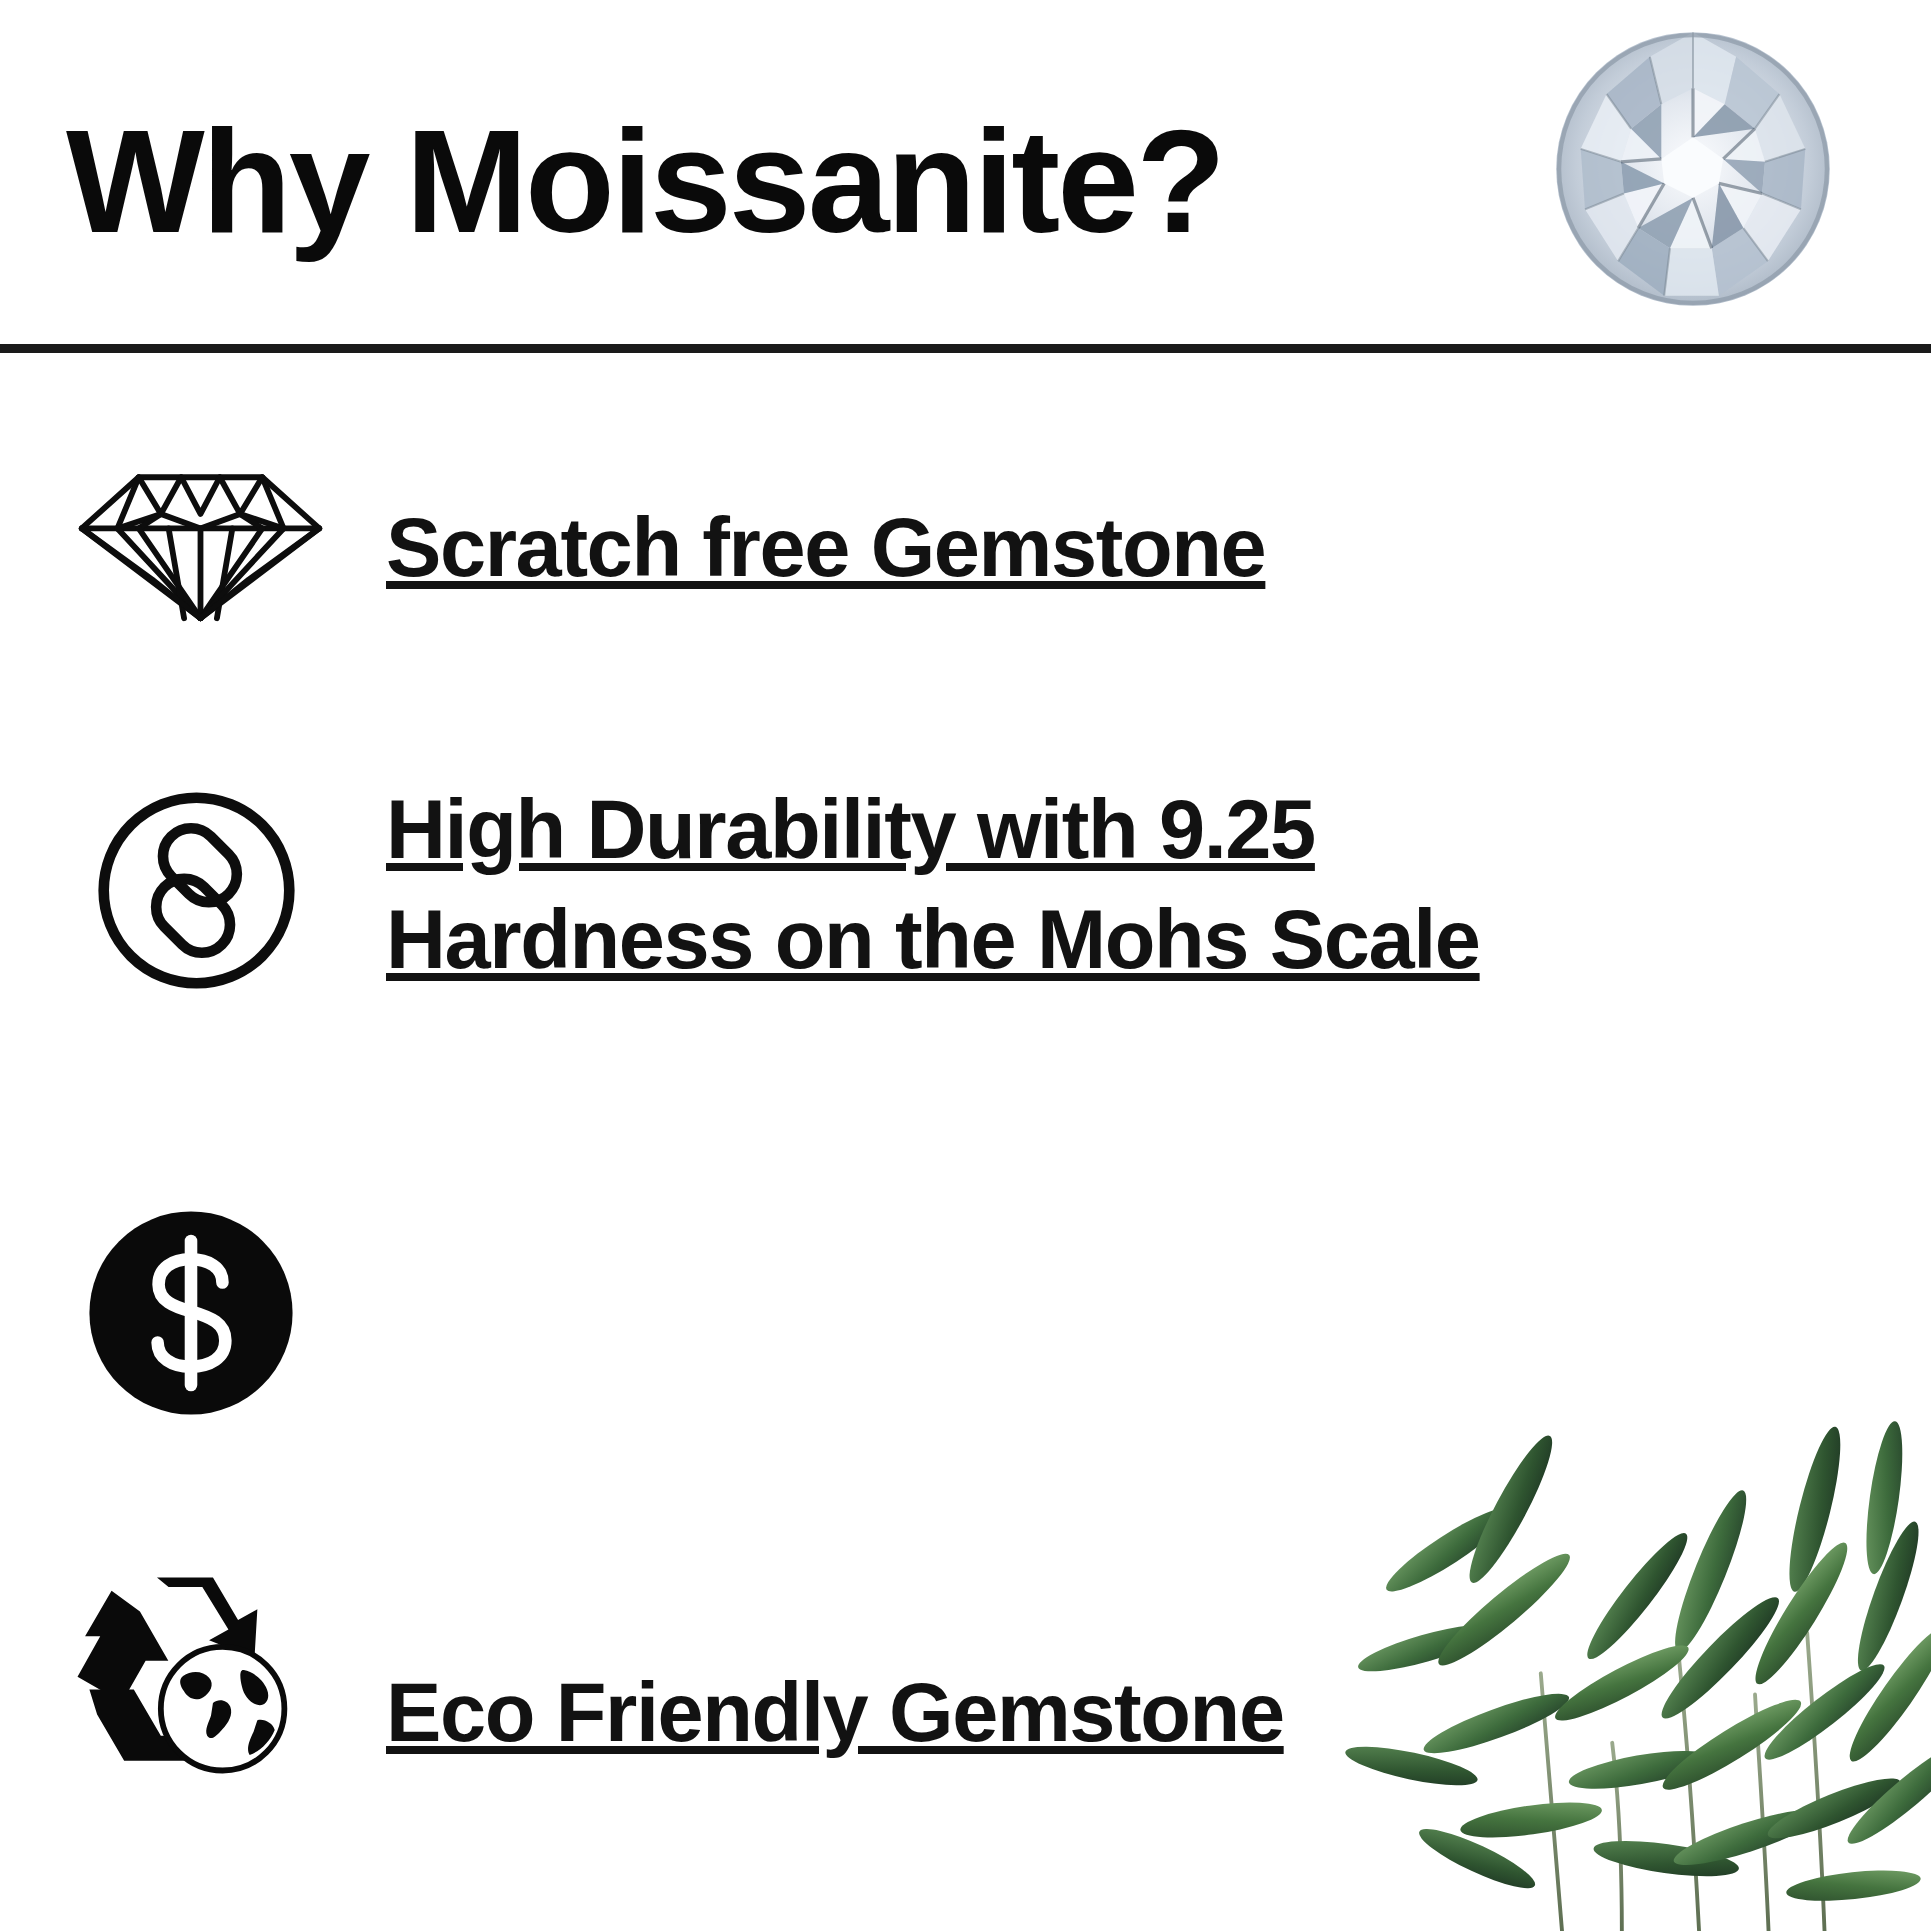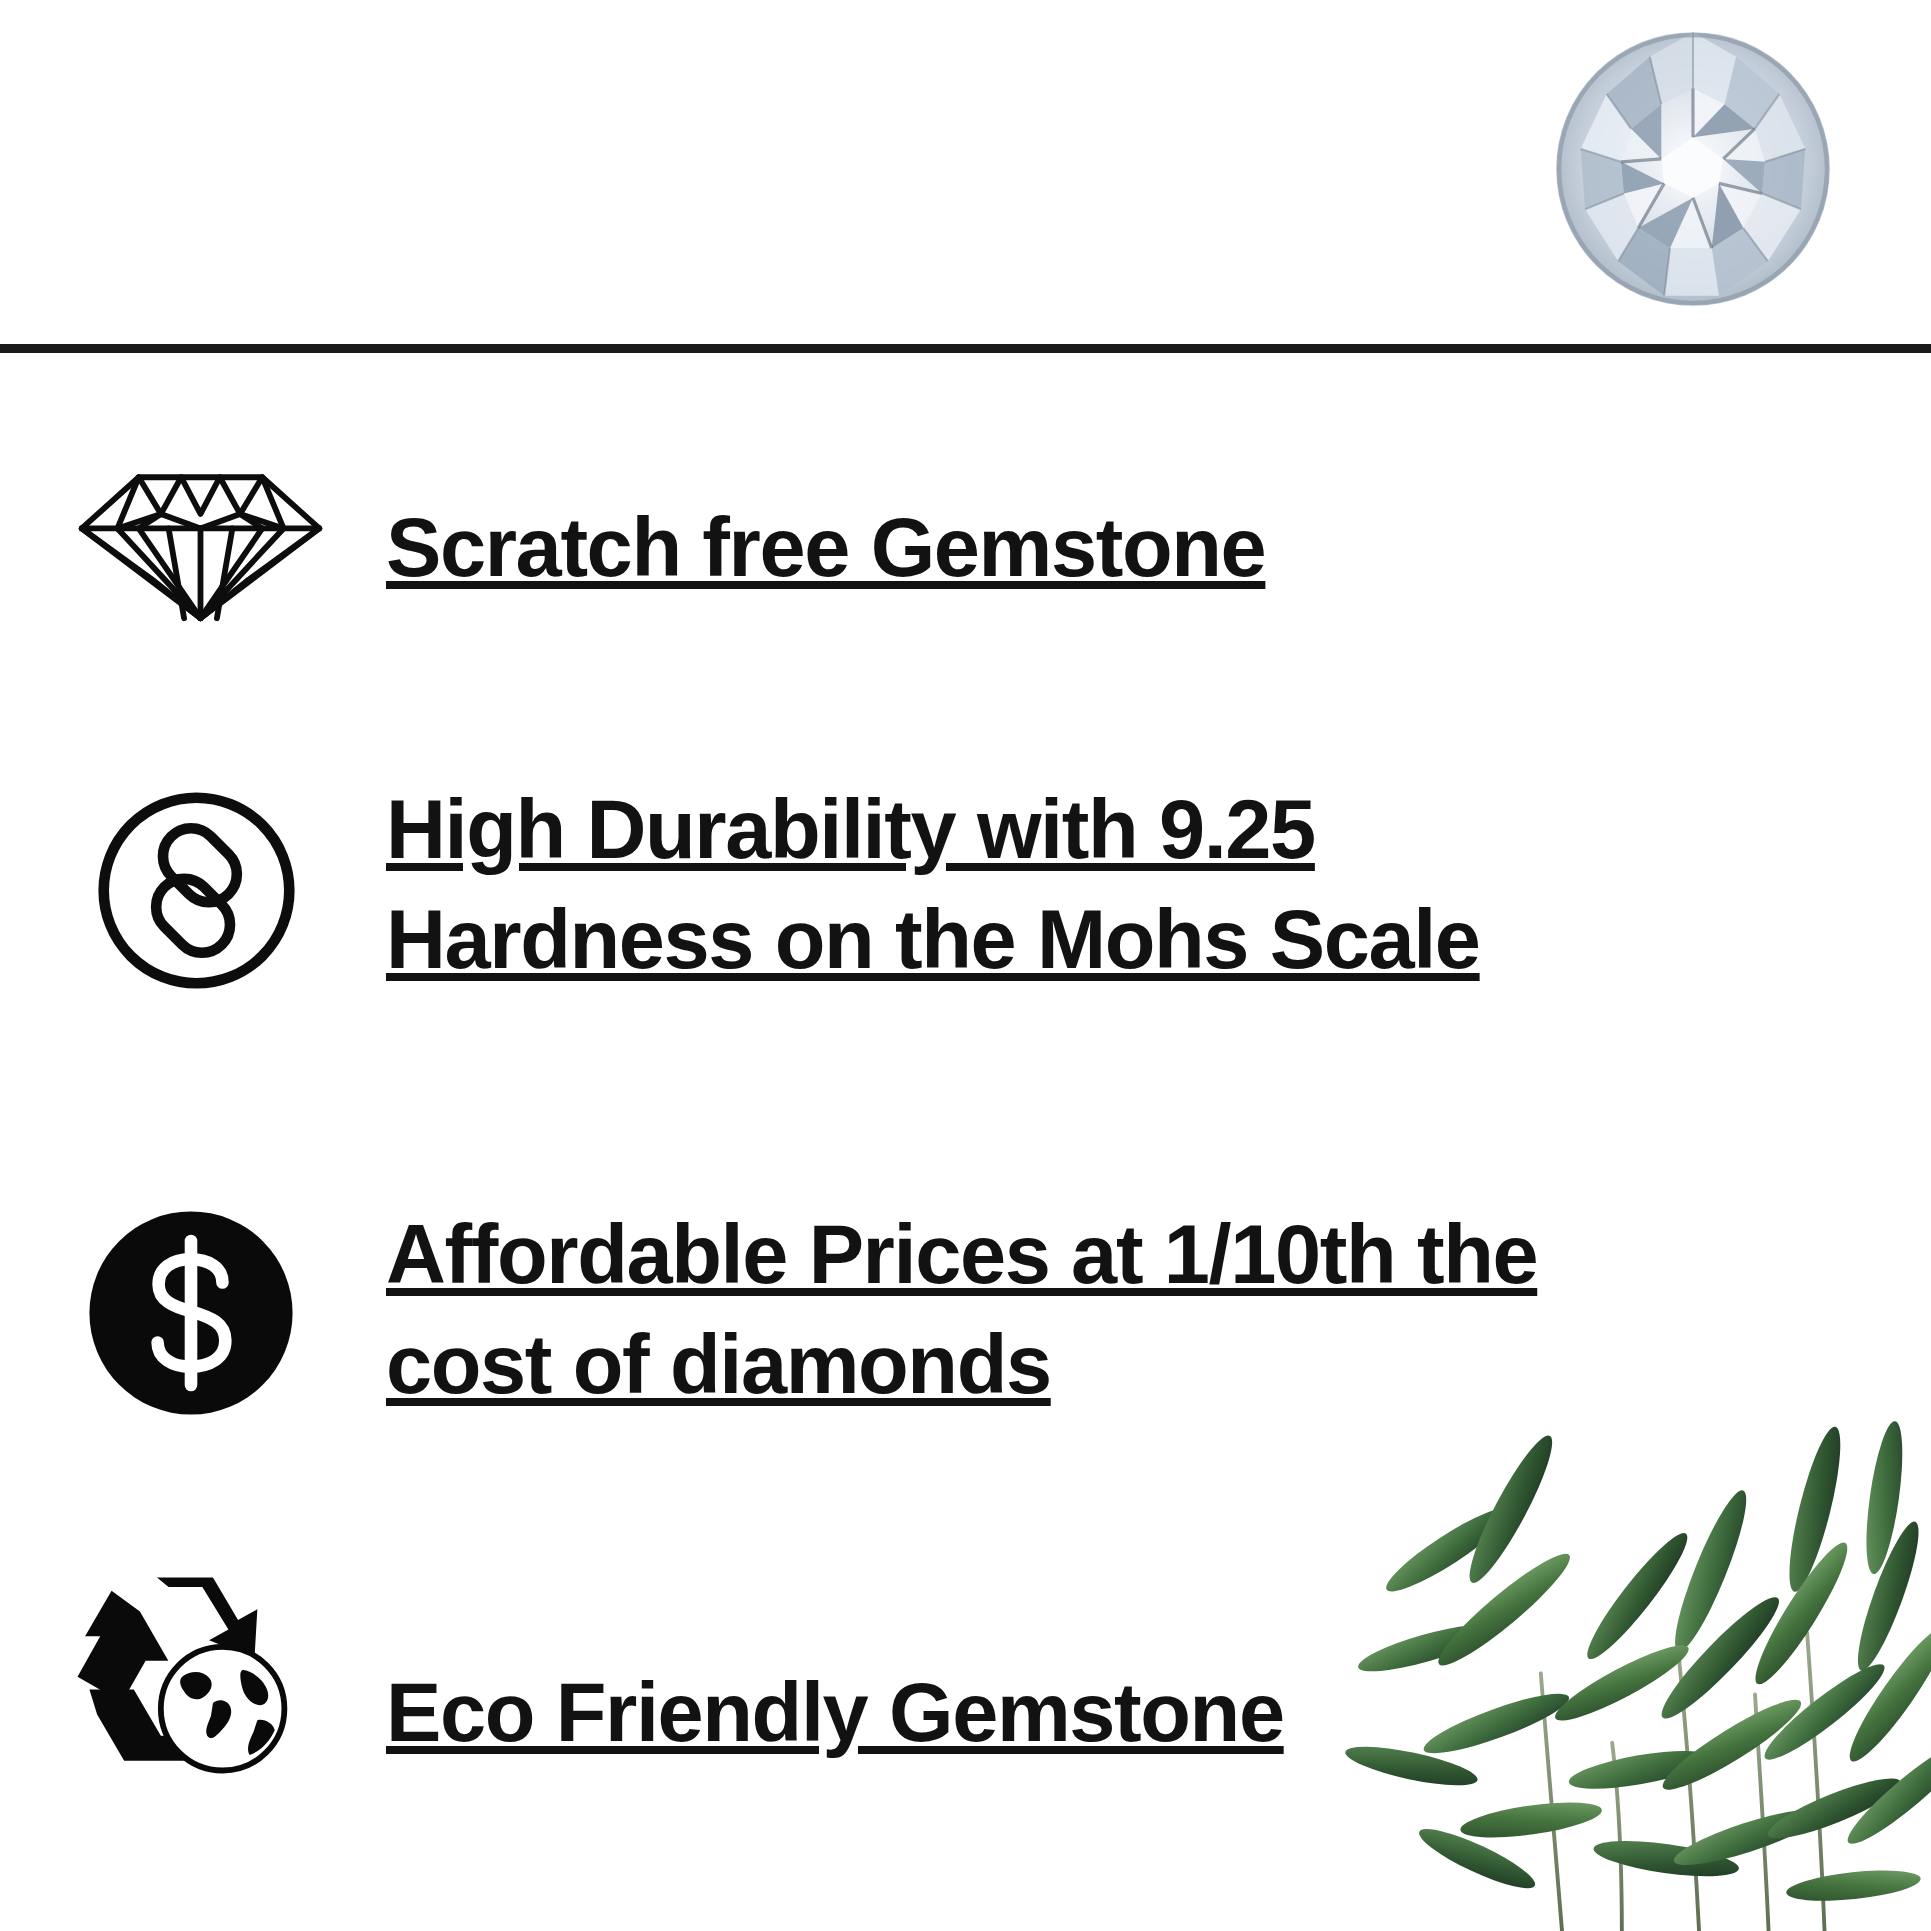--- a/index.html
+++ b/index.html
@@ -117,20 +117,21 @@
 
   svg { display: block; overflow: visible; }
 </style>
 </head>
 <body>
 
 <div class="page">
 
   <div class="header">
 
+    <div class="header-title">Why Moissanite?</div>
 
     <div class="header-gem">
       <svg width="288" height="288" viewBox="0 0 200 200" aria-hidden="true">
         <defs>
           <radialGradient id="gemBody" cx="50%" cy="48%" r="55%">
             <stop offset="0%" stop-color="#fbfcfe"></stop>
             <stop offset="42%" stop-color="#e3e8ef"></stop>
             <stop offset="78%" stop-color="#c2ccd8"></stop>
             <stop offset="100%" stop-color="#aab6c4"></stop>
           </radialGradient>
@@ -263,22 +264,20 @@
           <line x1="107.5" y1="33" x2="107.5" y2="182"></line>
           <path d="M140 76 C140 60 125 52 107 52
                    C88 52 74 61 74 78
                    C74 95 90 101 108 106
                    C128 112 143 118 143 136
                    C143 154 127 163 107 163
                    C88 163 73 154 73 138"></path>
         </g>
       </svg>
     </div>
-    <div class="feature-text" id="text-price">Affordable Prices at 1/10th the
-cost of diamonds</div>
 
     <div class="feature-row" id="row-eco"></div>
     <div class="feature-icon" id="icon-eco">
       <svg width="232" height="222" viewBox="0 0 240 230" aria-hidden="true">
         <g fill="#0a0a0a">
 
           <path d="M92 16 L150 16 L176 60 L196 49 L193 100 L146 81 L166 70 L139 26 L104 26 Z"></path>
 
           <path d="M82 34 L112 86 L88 86 L63 130 L16 103 L40 60 L24 60 L52 12 Z" transform="translate(-6,18) scale(0.98)"></path>
 

